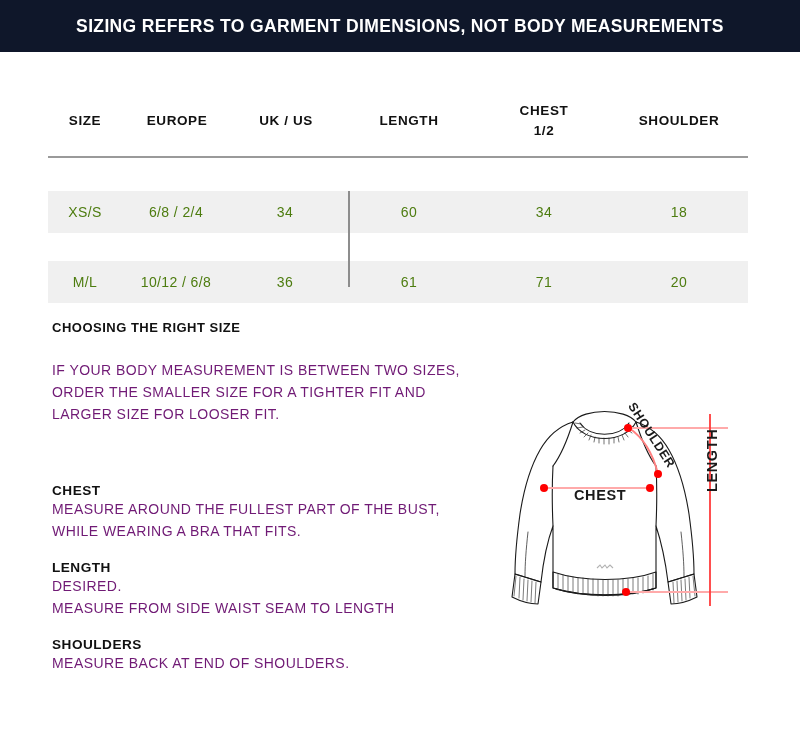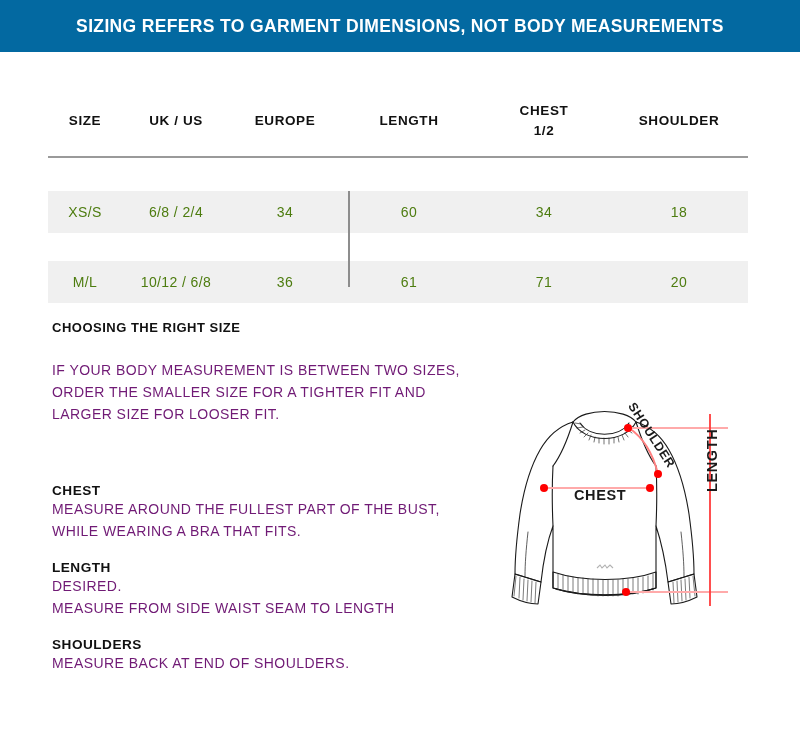--- a/index.html
+++ b/index.html
@@ -8,21 +8,21 @@
     background:#ffffff;
     font-family:"Liberation Sans", sans-serif;
     color:#111111;
     position:relative;
     overflow:hidden;
   }
 
   
   .header-bar {
     position:absolute; left:0; top:0; width:800px; height:52px;
-    background:#0369a1;
+    background:#0f172a;
     display:flex; align-items:center; justify-content:center;
   }
   .header-bar .title {
     color:#ffffff;
     font-size:17.5px;
     font-weight:bold;
     letter-spacing:0.35px;
     text-transform:uppercase;
     white-space:nowrap;
   }
@@ -109,25 +109,25 @@
 <div class="header-bar">
   <div class="title">SIZING REFERS TO GARMENT DIMENSIONS, NOT BODY MEASUREMENTS</div>
 </div>
 
 <div class="table-wrap">
 
   <div class="thead">
     <div class="th col-size">
       <span>SIZE</span>
     </div>
+    <div class="th col-europe">
+      <span>EUROPE</span>
+    </div>
     <div class="th col-ukus">
       <span>UK / US</span>
-    </div>
-    <div class="th col-europe">
-      <span>EUROPE</span>
     </div>
     <div class="th col-length">
       <span>LENGTH</span>
     </div>
     <div class="th col-chest">
       <span>CHEST</span>
       <span class="sub">1/2</span>
     </div>
     <div class="th col-shoulder">
       <span>SHOULDER</span>

